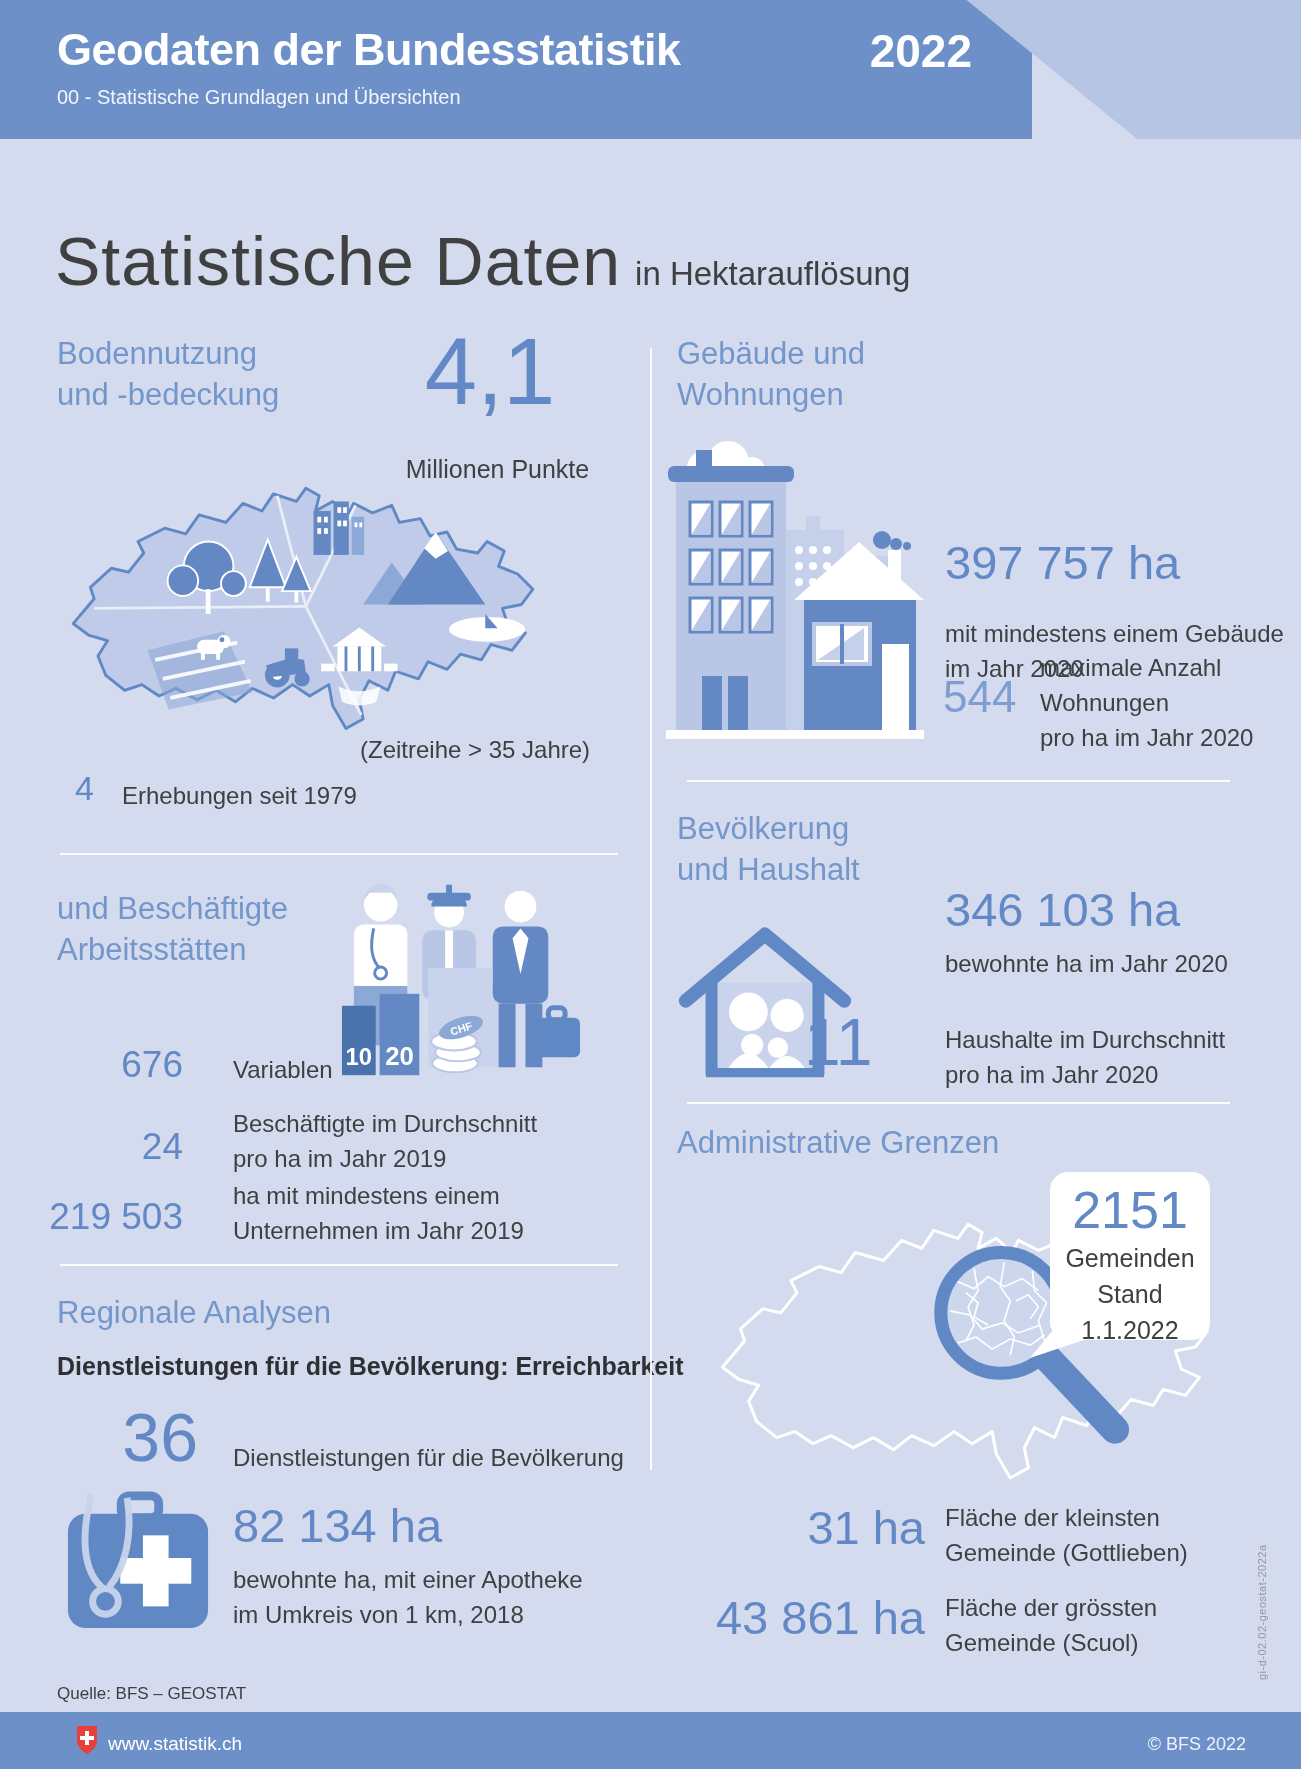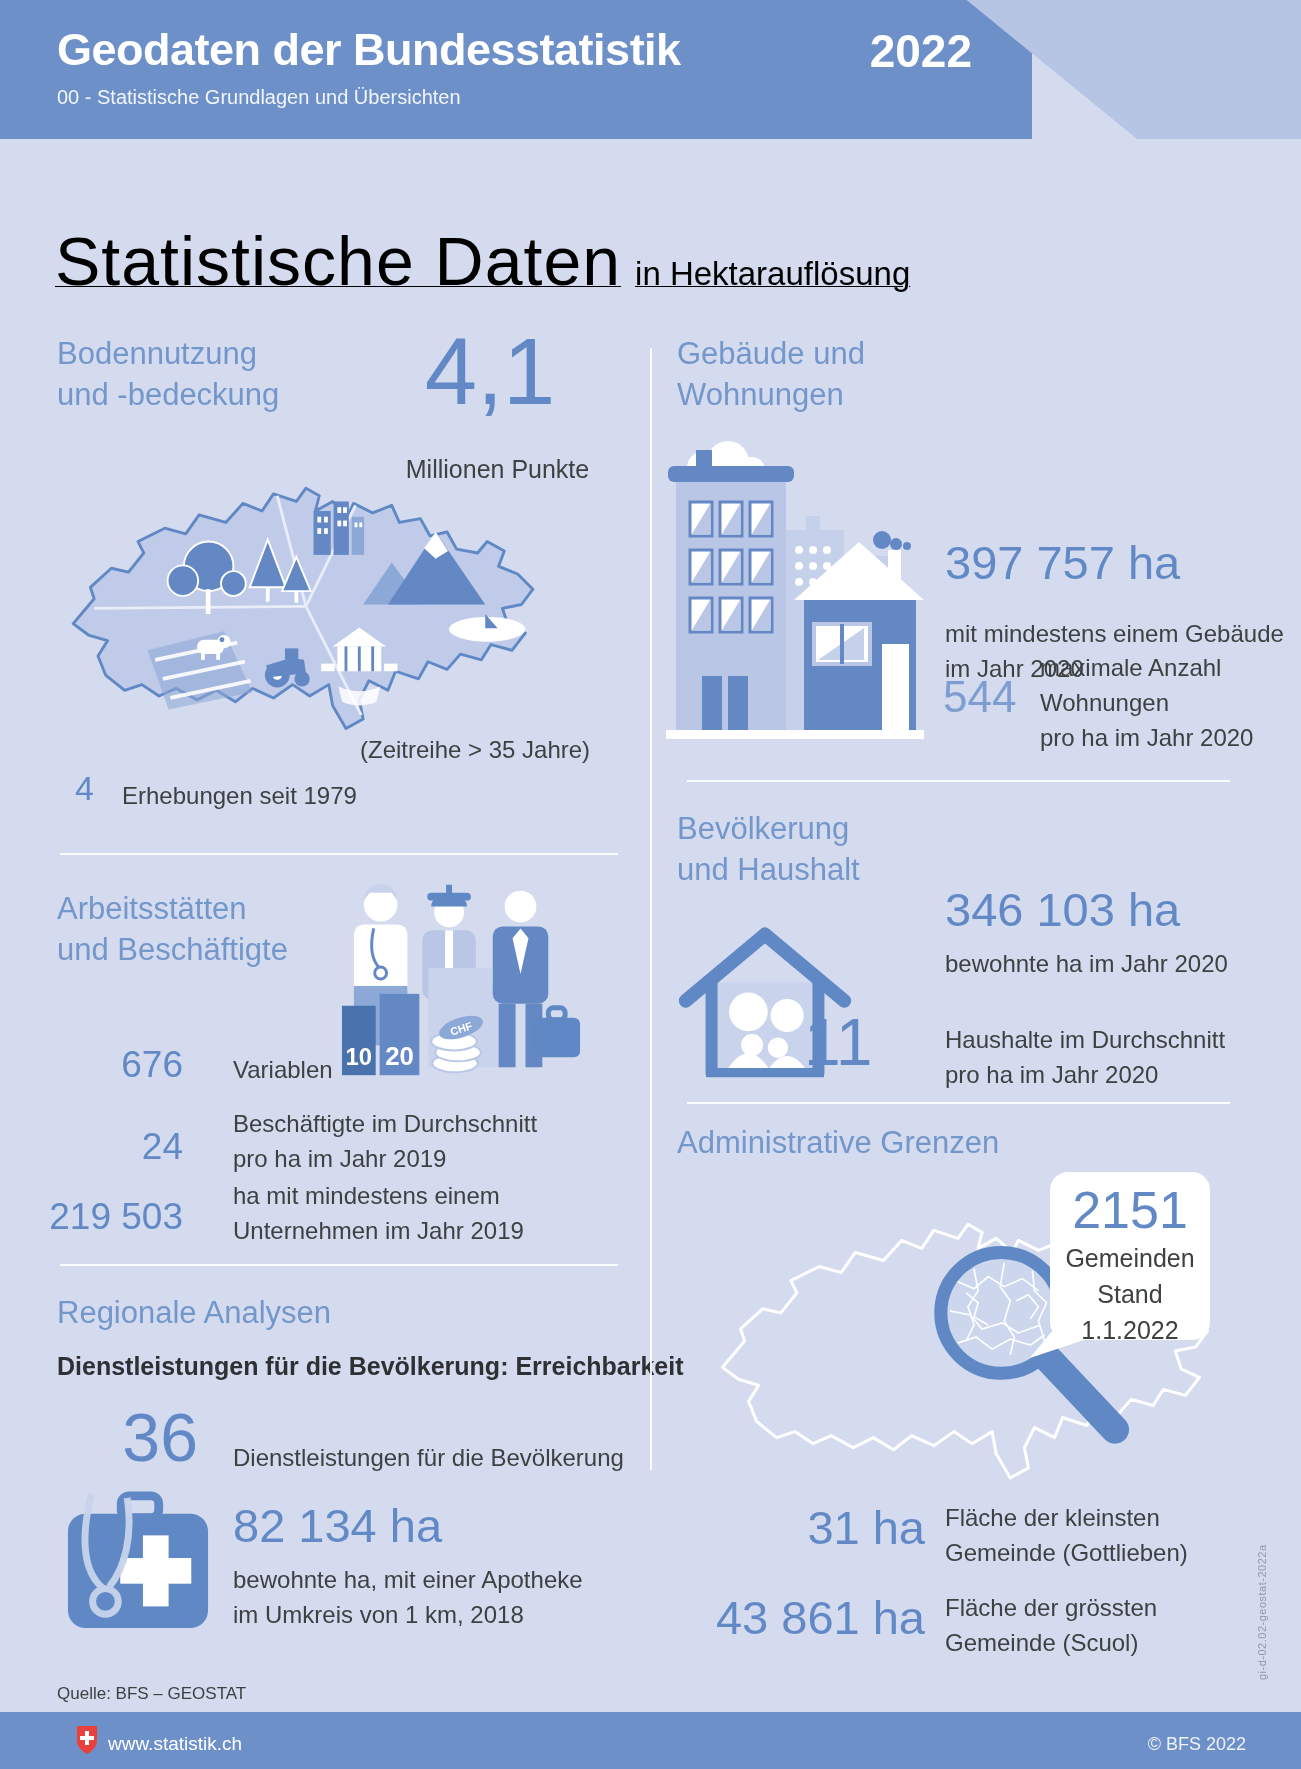--- a/index.html
+++ b/index.html
@@ -11,21 +11,21 @@
 
   
   .header { position:absolute; left:0; top:0; width:1032px; height:139px; background:#6d90c8;text-align:right; }
   .corner { position:absolute; left:0; top:0; width:1301px; height:139px; background:#b7c5e4;
             clip-path:polygon(74.3% 0, 100% 0, 100% 100%, 87.4% 100%); }
   .h-title { position:absolute; left:57px; top:24px; color:#fff; font-size:45px; font-weight:bold; letter-spacing:-0.5px; }
   .h-sub   { position:absolute; left:57px; top:86px; color:#f2f5fb; font-size:20px; }
   .h-year  { position:absolute; right:60px; top:24px; color:#fff; font-size:46px; font-weight:bold; }
 
   
-  .main-title { position:absolute; left:55px; top:222px; color:#000000; white-space:nowrap;text-decoration:underline; }
+  .main-title { position:absolute; left:55px; top:222px; color:#404040; white-space:nowrap; }
   .main-title .big { font-size:68px; font-weight:300; letter-spacing:1px; }
   .main-title .small { font-size:33px; font-weight:300; margin-left:14px; }
 
   .sec-title { position:absolute; color:#7396cb; font-size:31px; line-height:41px; font-weight:400; }
   .num  { color:#6289c6; font-weight:300; }
   .dark { color:#3e4142; }
   .hdiv { position:absolute; height:2px; background:rgba(255,255,255,0.9); }
   .vdiv { position:absolute; width:2px;  background:rgba(255,255,255,0.9); }
   .txt24 { font-size:24px; line-height:35px; }
   .right { text-align:right; }
@@ -142,22 +142,22 @@
     </g>
   </svg>
 
   <div class="num abs" style="left:75px; top:769px; font-size:34px;">4</div>
   <div class="dark abs txt24" style="left:122px; top:778px;">Erhebungen seit 1979</div>
   <div class="dark abs txt24" style="left:360px; top:732px;">(Zeitreihe &gt; 35 Jahre)</div>
 
   <div class="hdiv" style="left:60px; top:853px; width:558px;"></div>
 
   <div class="sec-title abs" style="left:57px; top:888px;">
+    <div>und Beschäftigte</div>
     <div>Arbeitsstätten</div>
-    <div>und Beschäftigte</div>
   </div>
 
   <svg class="abs" style="left:336px; top:876px;" width="248" height="200" viewBox="0 0 250 200">
     <g>
       <circle cx="45" cy="28" r="17" fill="#fff"></circle>
       <path d="M28,24 a17,17 0 0 1 34,0 l-6,-8 -22,0 Z" fill="#c9d4ec"></path>
       <rect x="18" y="48" width="54" height="76" rx="10" fill="#fff"></rect>
       <path d="M38,52 C34,70 36,84 44,92" stroke="#6488c4" stroke-width="3" fill="none"></path>
       <circle cx="45" cy="97" r="6" fill="none" stroke="#6488c4" stroke-width="3"></circle>
       <rect x="18" y="110" width="54" height="60" fill="#8ca8d6"></rect>

